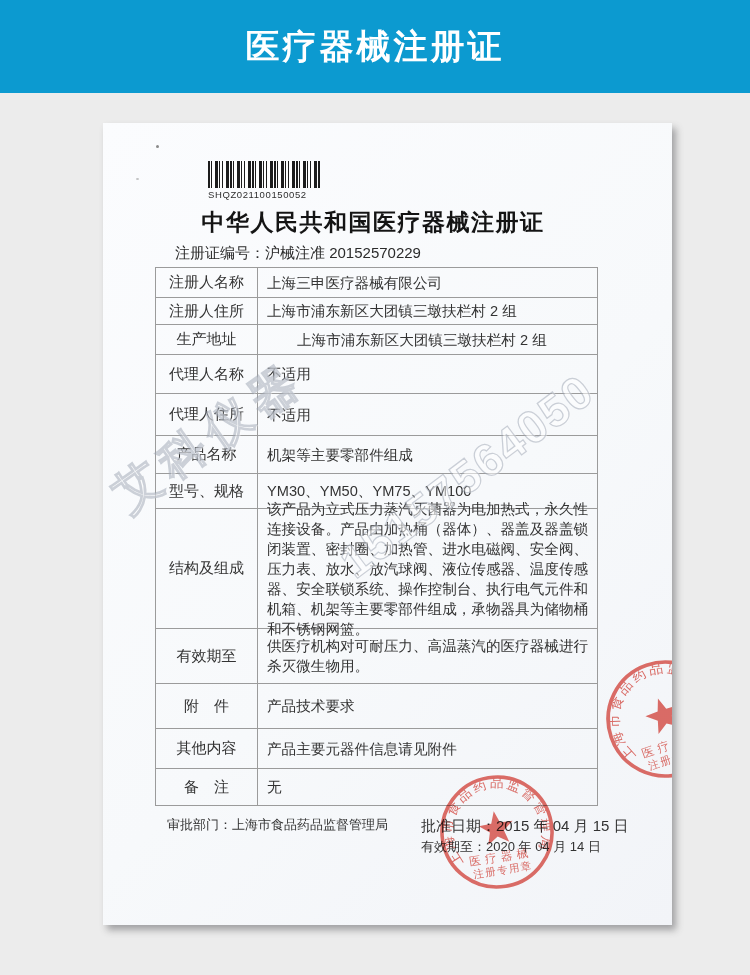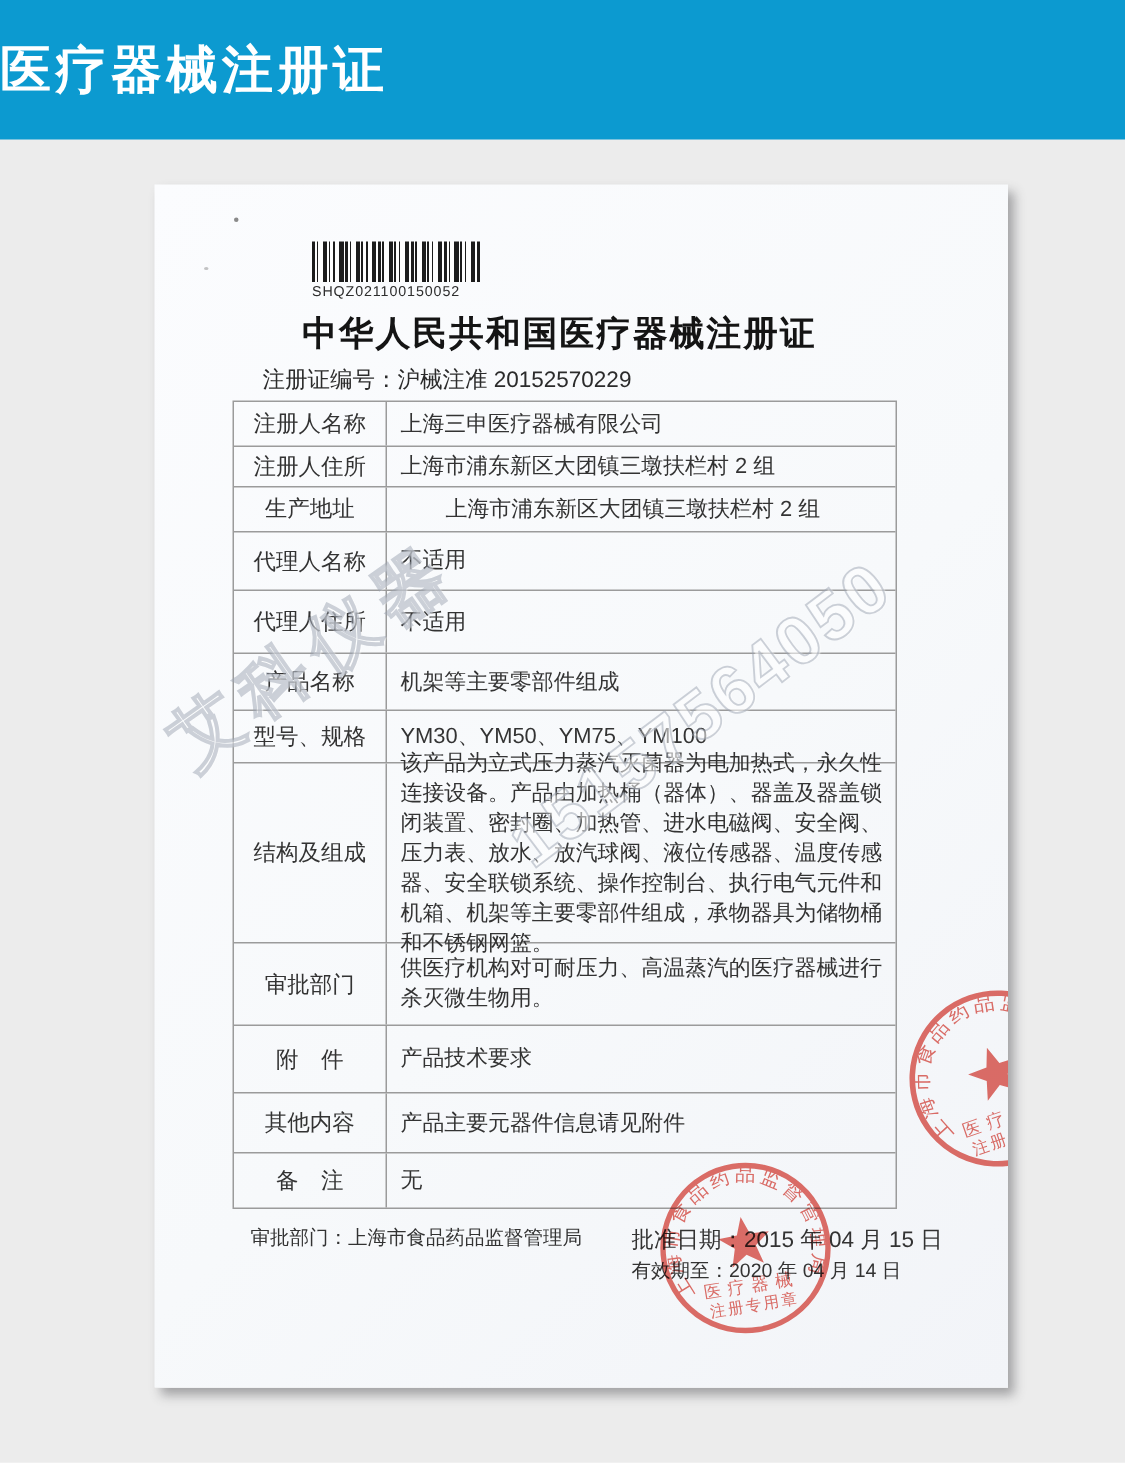--- a/index.html
+++ b/index.html
@@ -5,21 +5,21 @@
   html,body{margin:0;padding:0;}
   body{
     width:750px;height:975px;position:relative;overflow:hidden;
     background:#ececec;
     font-family:"Liberation Sans","DejaVu Sans",sans-serif;
     -webkit-font-smoothing:antialiased;
   }
   
   .banner{
     position:absolute;left:0;top:0;width:750px;height:93px;
-    display:flex;align-items:center;justify-content:flex-start;
+    display:flex;align-items:center;justify-content:center;
   }
   .banner-title{
     color:#ffffff;font-size:34px;font-weight:700;letter-spacing:3px;
   }
   
   .paper{
     position:absolute;left:103px;top:123px;width:569px;height:802px;
     background:linear-gradient(135deg,#fbfcfe 0%,#f7f9fb 55%,#f2f4f8 100%);
     box-shadow:4px 5px 7px rgba(70,70,75,.45);
     overflow:hidden;
@@ -131,21 +131,21 @@
       </div>
       <div class="trow" style="height: 34px;">
         <div class="tlabel">型号、规格</div>
         <div class="tvalue">YM30、YM50、YM75、YM100</div>
       </div>
       <div class="trow" style="height: 119px;">
         <div class="tlabel">结构及组成</div>
         <div class="tvalue">该产品为立式压力蒸汽灭菌器为电加热式，永久性连接设备。产品由加热桶（器体）、器盖及器盖锁闭装置、密封圈、加热管、进水电磁阀、安全阀、压力表、放水、放汽球阀、液位传感器、温度传感器、安全联锁系统、操作控制台、执行电气元件和机箱、机架等主要零部件组成，承物器具为储物桶和不锈钢网篮。</div>
       </div>
       <div class="trow" style="height: 54px;">
-        <div class="tlabel">审批部门</div>
+        <div class="tlabel">有效期至</div>
         <div class="tvalue">供医疗机构对可耐压力、高温蒸汽的医疗器械进行杀灭微生物用。</div>
       </div>
       <div class="trow" style="height: 44px;">
         <div class="tlabel">附　件</div>
         <div class="tvalue">产品技术要求</div>
       </div>
       <div class="trow" style="height: 39px;">
         <div class="tlabel">其他内容</div>
         <div class="tvalue">产品主要元器件信息请见附件</div>
       </div>

